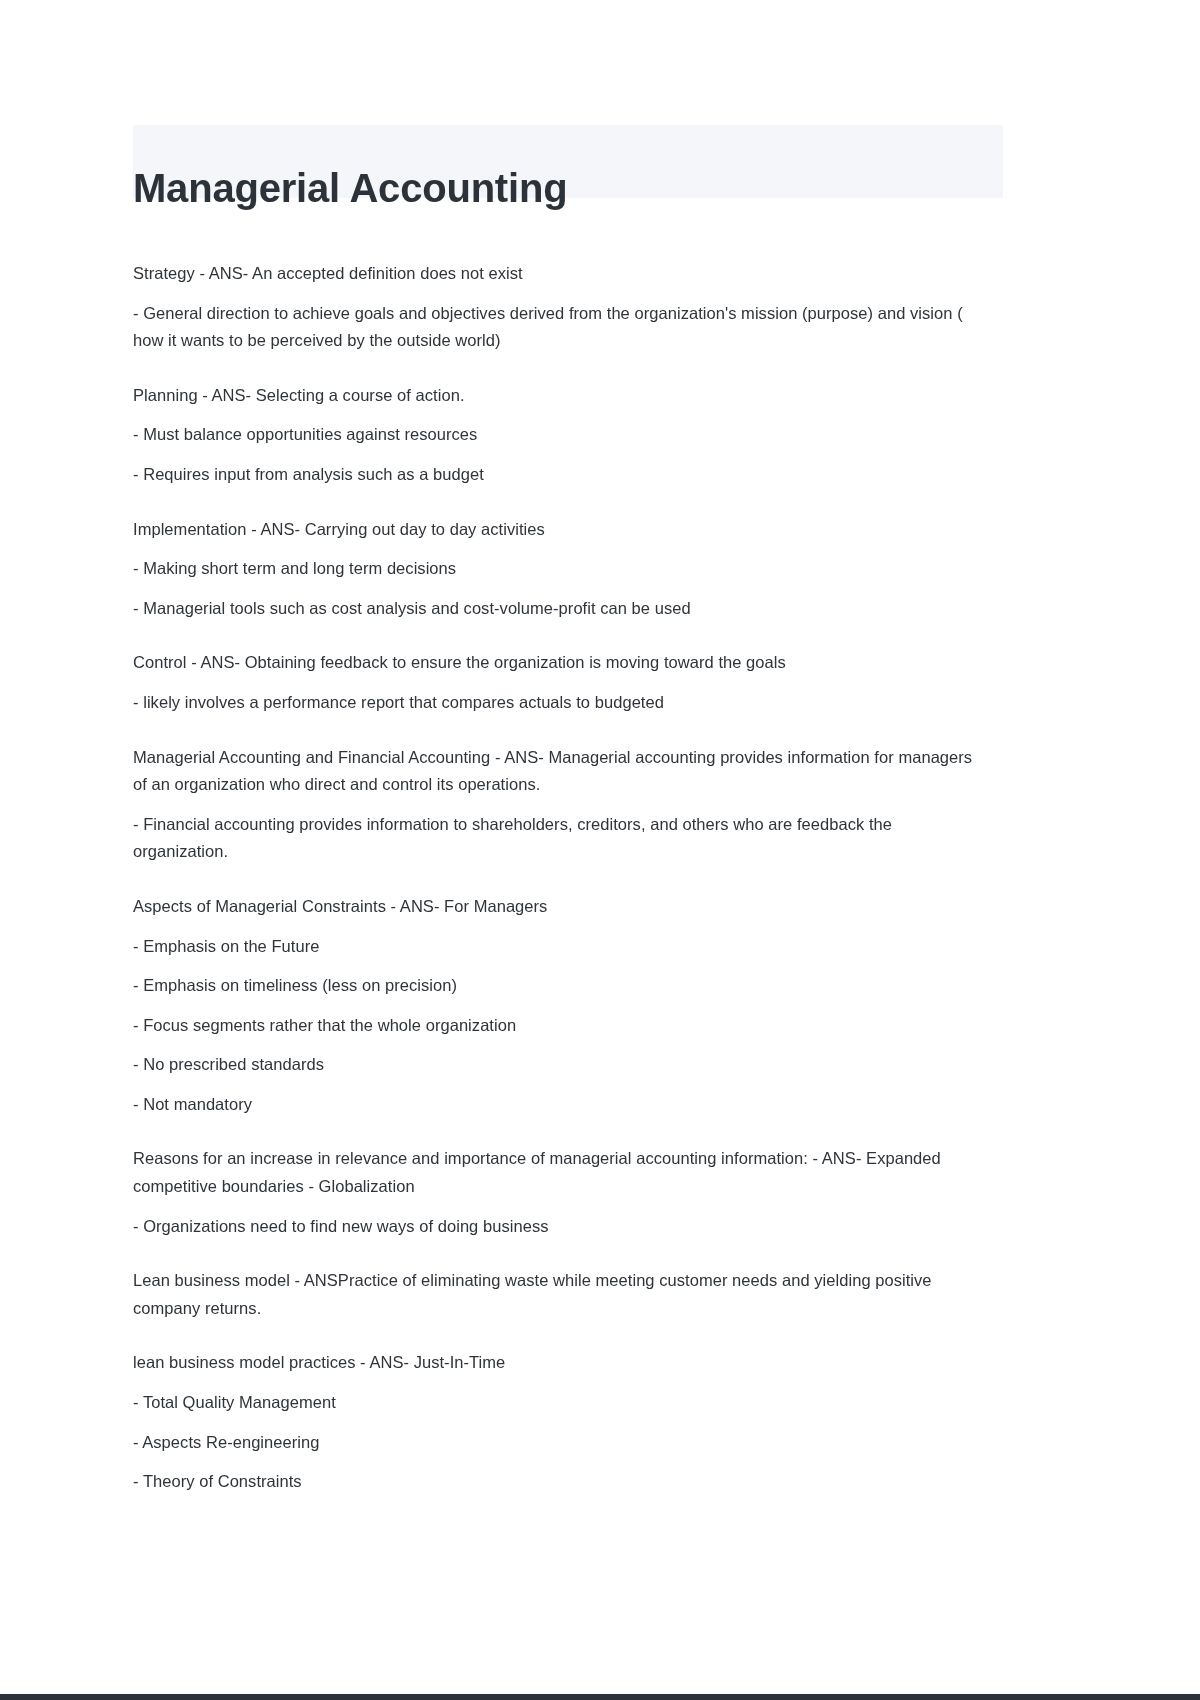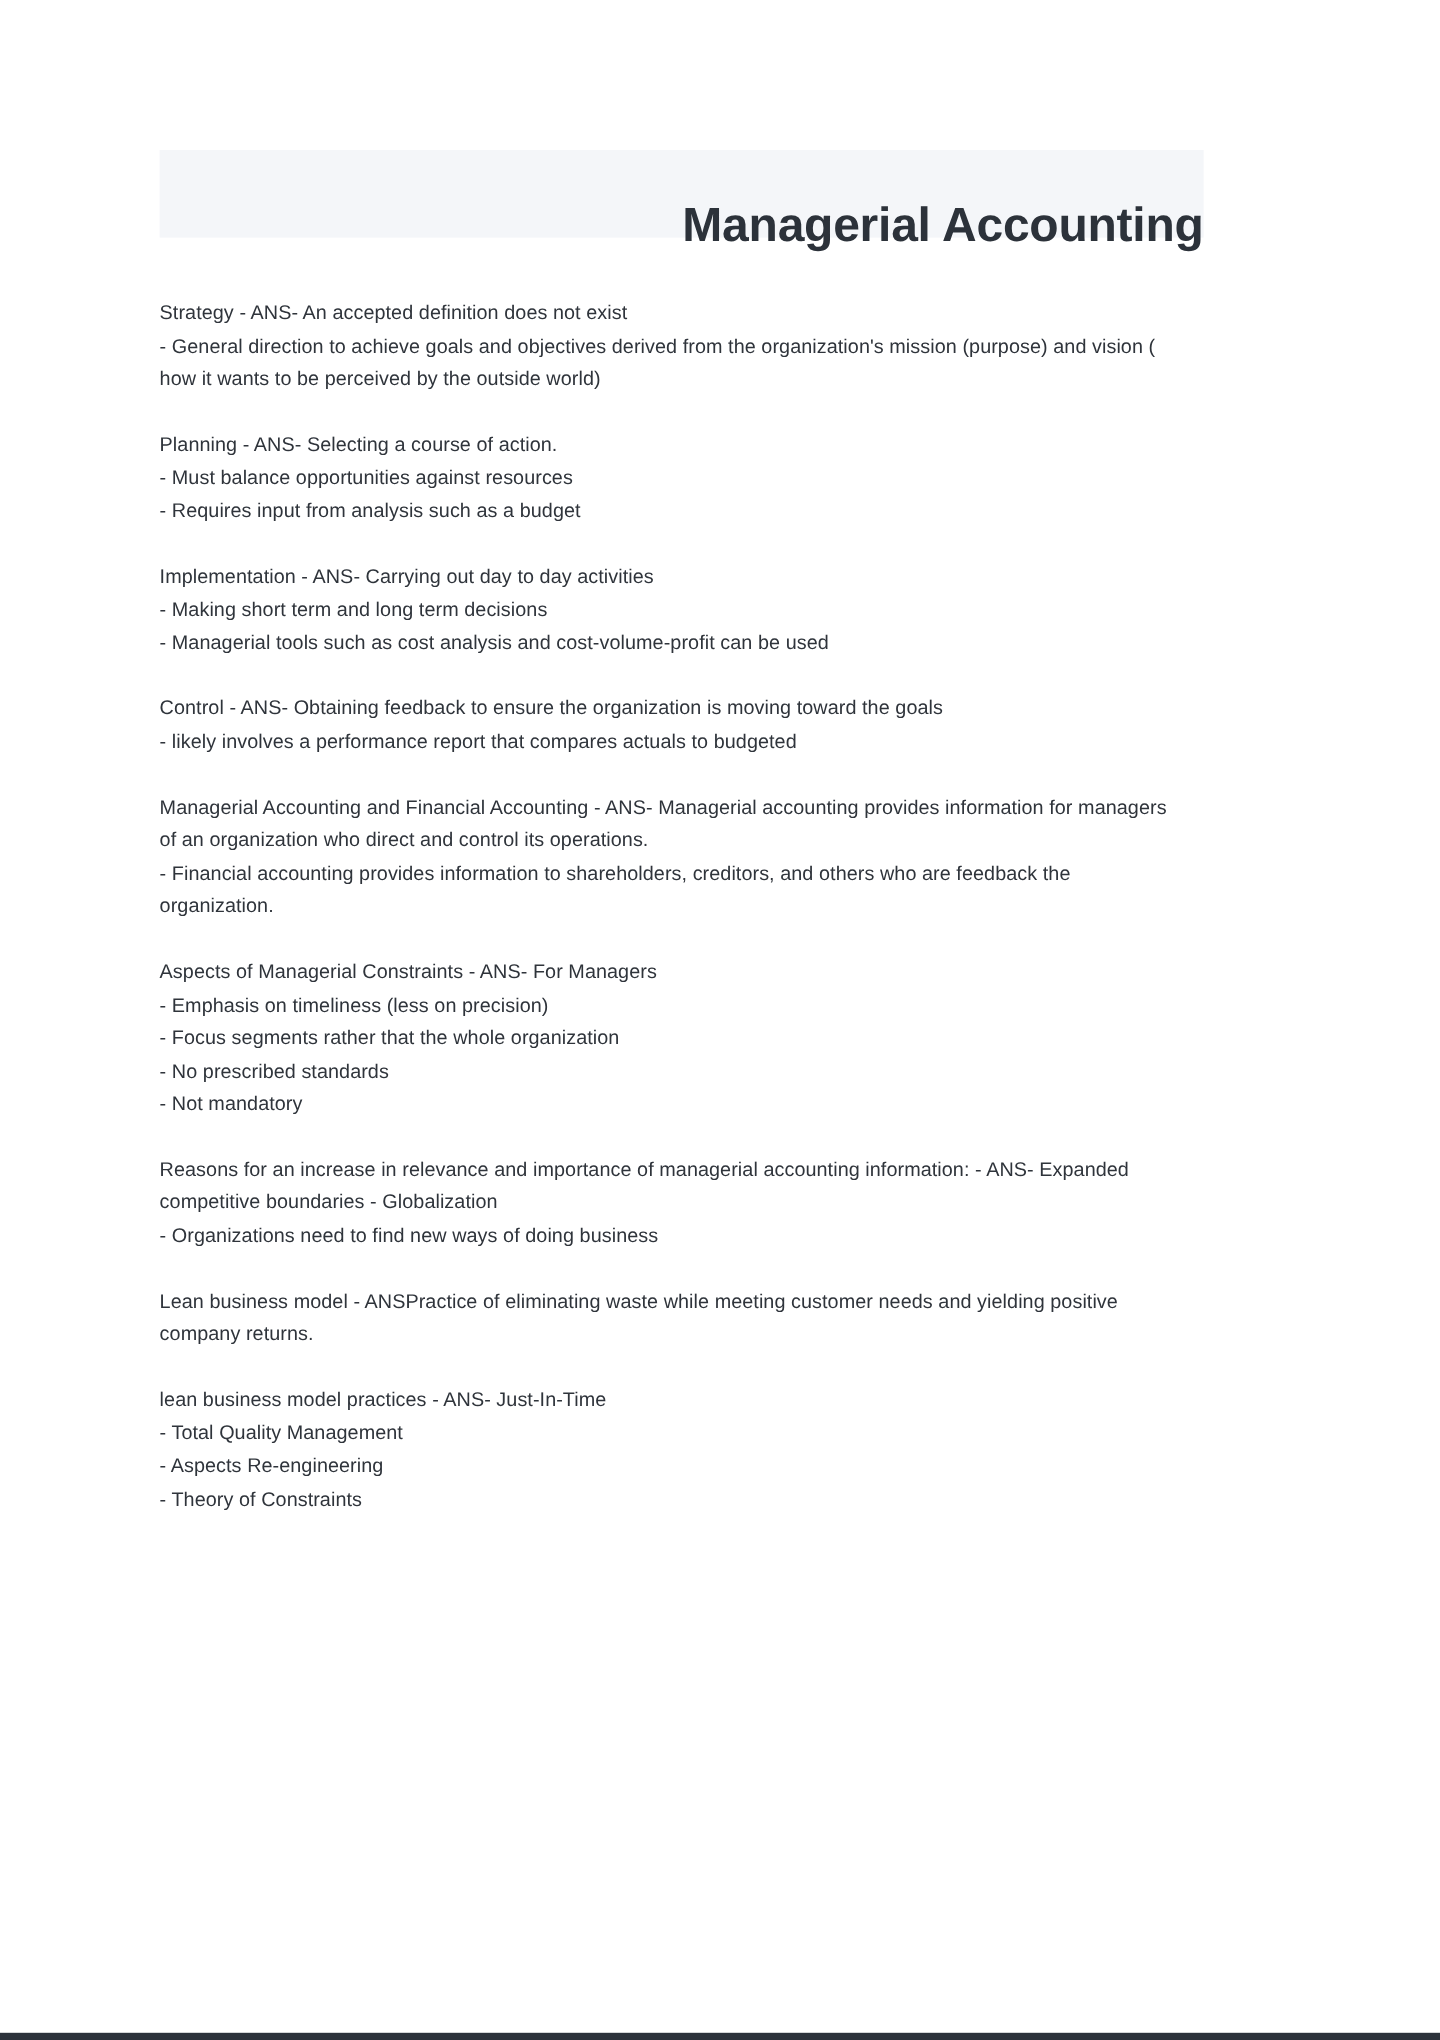--- a/index.html
+++ b/index.html
@@ -35,36 +35,36 @@
     position: absolute;
     left: 133px;
     top: 130px;
     width: 870px;
     font-size: 40px;
     font-weight: bold;
     letter-spacing: -0.2px;
     color: #2c323a;
     line-height: 62px;
     white-space: nowrap;
-    text-align: right;
   }
   .content {
     position: absolute;
     left: 133px;
     top: 248px;
     width: 855px;
   }
   .block {
     margin-bottom: 27px;
   }
   .line {
     font-size: 16.5px;
     line-height: 27.6px;
     color: #2f343b;
     letter-spacing: 0.05px;
+    margin-top: 12px;
   }
   .bottom-rule {
     position: absolute;
     left: 0;
     top: 1694px;
     width: 1200px;
     height: 6px;
     background: #2c323a;
   }
 </style>
@@ -100,20 +100,21 @@
       <div class="line">- likely involves a performance report that compares actuals to budgeted</div>
     </div>
 
     <div class="block">
       <div class="line">Managerial Accounting and Financial Accounting - ANS- Managerial accounting provides information for managers of an organization who direct and control its operations.</div>
       <div class="line">- Financial accounting provides information to shareholders, creditors, and others who are feedback the organization.</div>
     </div>
 
     <div class="block">
       <div class="line">Aspects of Managerial Constraints - ANS- For Managers</div>
+      <div class="line">- Emphasis on the Future</div>
       <div class="line">- Emphasis on timeliness (less on precision)</div>
       <div class="line">- Focus segments rather that the whole organization</div>
       <div class="line">- No prescribed standards</div>
       <div class="line">- Not mandatory</div>
     </div>
 
     <div class="block">
       <div class="line">Reasons for an increase in relevance and importance of managerial accounting information: - ANS- Expanded competitive boundaries - Globalization</div>
       <div class="line">- Organizations need to find new ways of doing business</div>
     </div>

